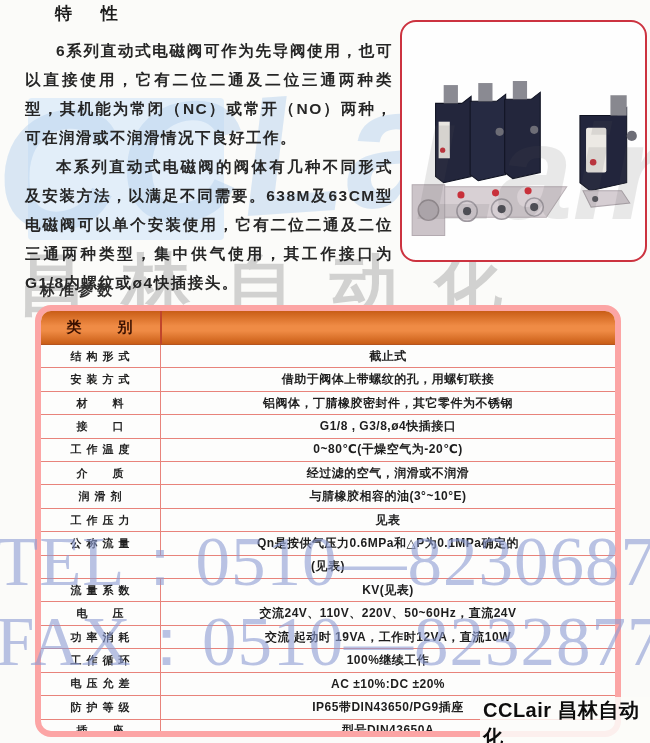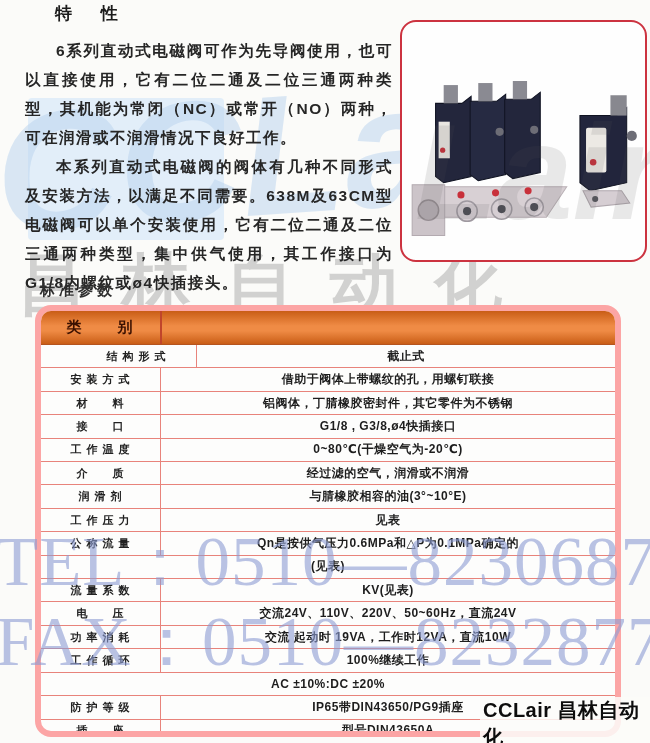--- a/index.html
+++ b/index.html
@@ -42,21 +42,21 @@
     z-index:1;box-sizing:border-box;overflow:hidden;}
   .thead{display:flex;height:33px;
     background:linear-gradient(#c95d16,#ef8b45 45%,#ef8b45 60%,#c95d16);
     border-bottom:1px solid #b5541e;}
   .th1{width:119px;border-right:2px solid #c0452b;display:flex;align-items:center;
     justify-content:center;font-size:15px;font-weight:bold;color:#3a1000;letter-spacing:2px;}
   .th2{flex:1;display:flex;align-items:center;justify-content:center;font-size:13px;
     font-weight:bold;color:#3a1000;letter-spacing:1px;}
   .tbody{display:flex;flex-direction:column;height:397px;}
   .trow{flex:1;display:flex;border-top:1px solid #e8837b;}
-  .trow:first-child{border-top:none;padding-left:36px;}
+  .trow:first-child{border-top:none;}
   .tl{width:119px;border-right:1px solid #e8837b;display:flex;align-items:center;
     justify-content:center;font-size:11px;font-weight:bold;color:#222;letter-spacing:1px;}
   .tv{flex:1;display:flex;align-items:center;justify-content:center;font-size:12px;
     font-weight:600;color:#1d1d1d;letter-spacing:.5px;}
 
   
   .footer-brand{position:absolute;left:480px;top:697px;font-size:20px;font-weight:bold;
     color:#0d0d0d;z-index:6;background:rgba(251,251,249,.85);padding:0 3px;letter-spacing:.5px;}
 </style>
 </head>
@@ -178,20 +178,21 @@
         </div>
       <div class="trow">
           <div class="tl">功 率 消 耗</div>
           <div class="tv">交流 起动时 19VA，工作时12VA，直流10W</div>
         </div>
       <div class="trow">
           <div class="tl">工 作 循 环</div>
           <div class="tv">100%继续工作</div>
         </div>
       <div class="trow">
+          <div class="tl">电 压 允 差</div>
           <div class="tv">AC ±10%:DC ±20%</div>
         </div>
       <div class="trow">
           <div class="tl">防 护 等 级</div>
           <div class="tv">IP65带DIN43650/PG9插座</div>
         </div>
       <div class="trow">
           <div class="tl">插　　座</div>
           <div class="tv">型号DIN43650A</div>
         </div>

